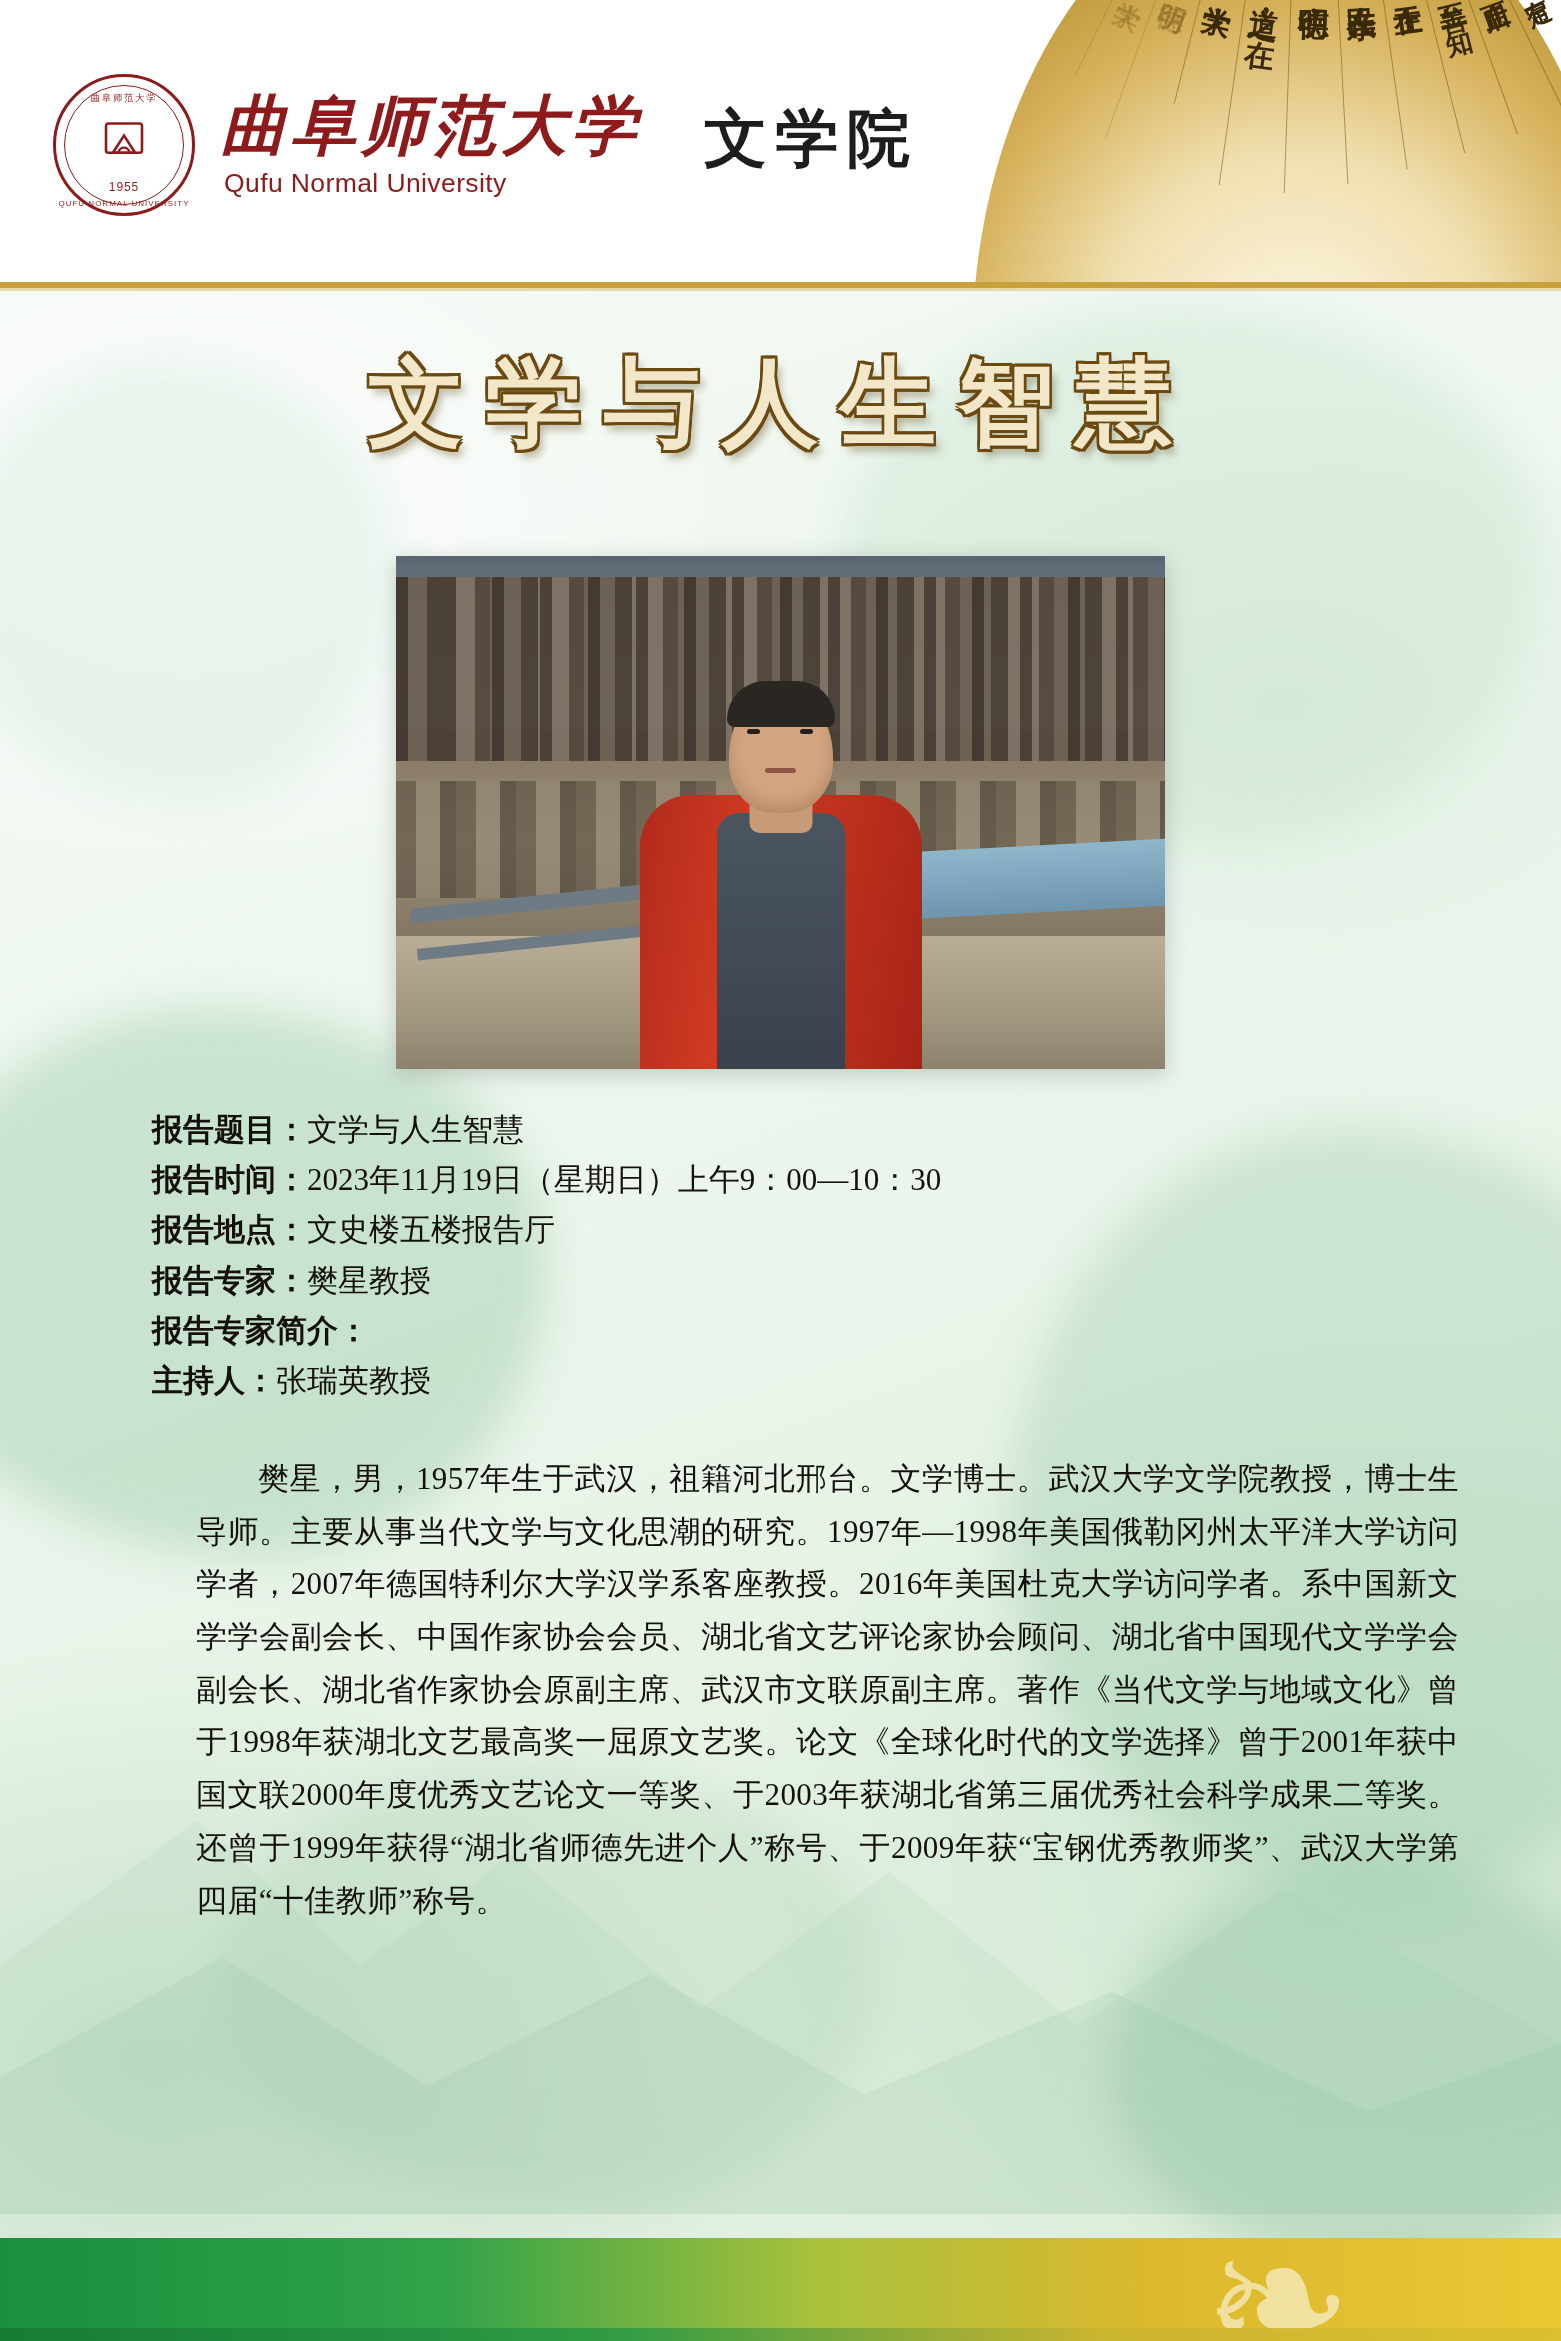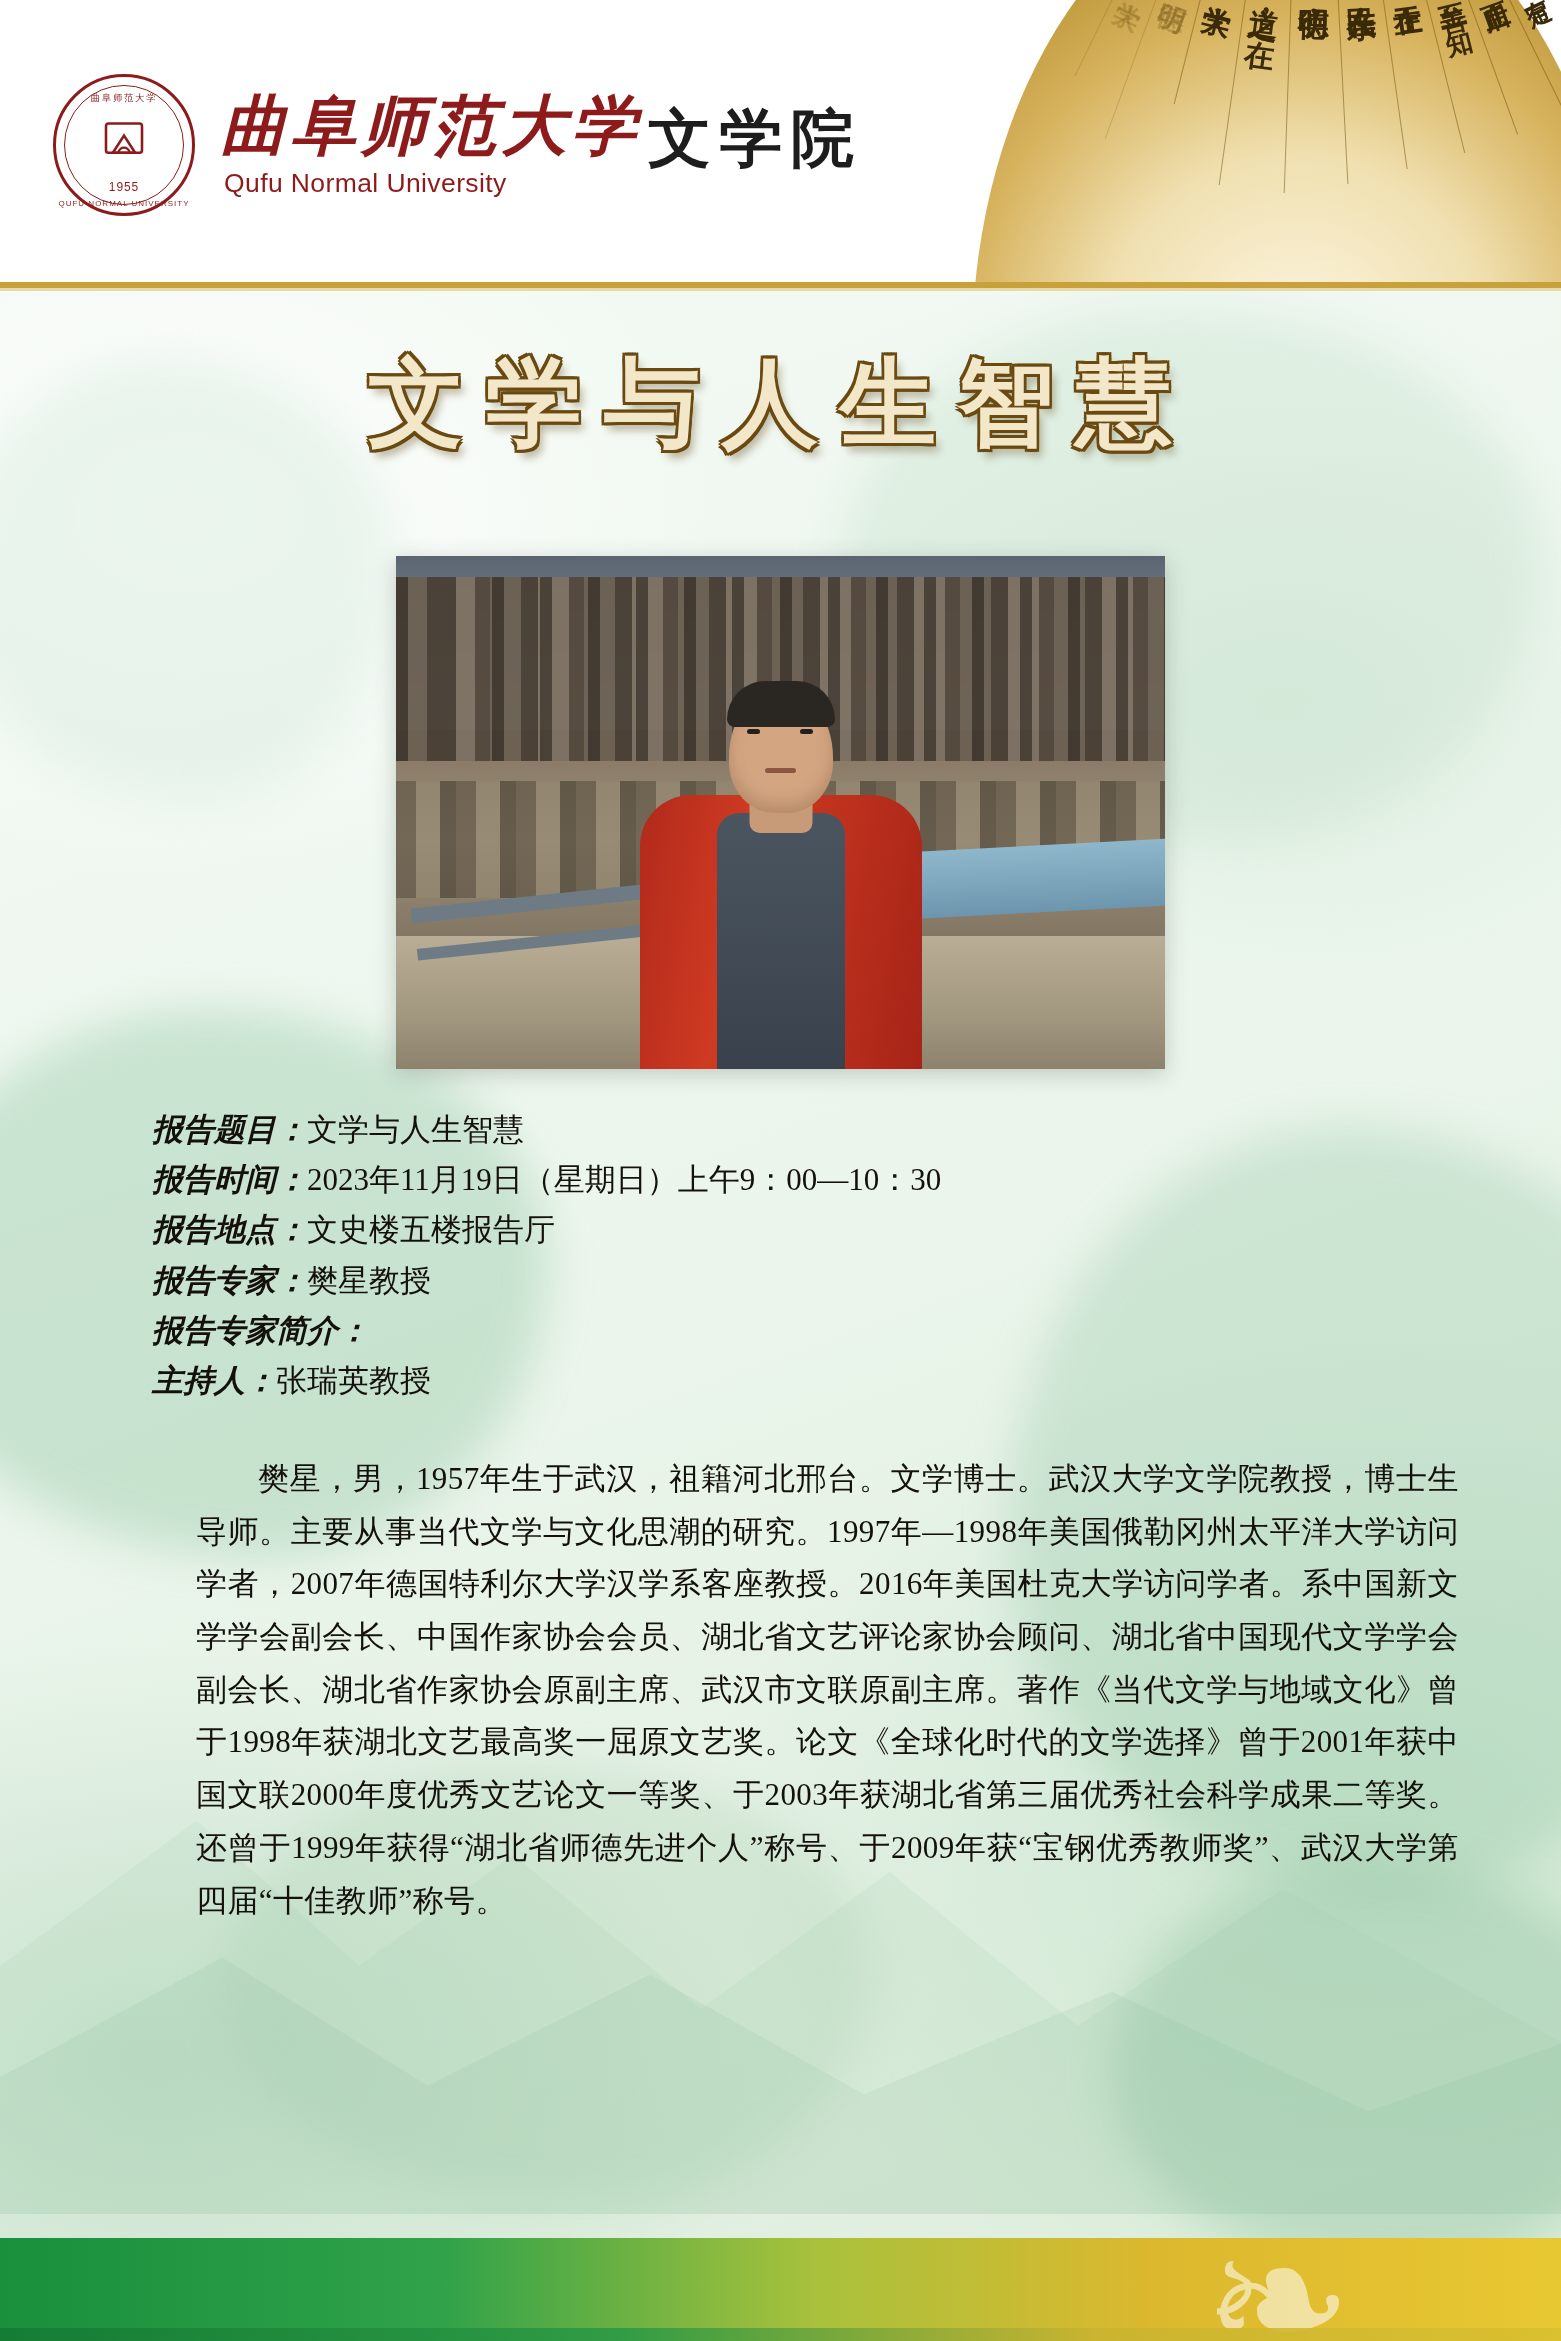--- a/index.html
+++ b/index.html
@@ -121,21 +121,21 @@
   .univ-en {
     position: absolute;
     left: 224px; top: 168px;
     font-size: 26.5px;
     color: #8d1b1b;
     letter-spacing: 0.4px;
     white-space: nowrap;
   }
   .college {
     position: absolute;
-    left: 648px; top: 96px;
+    left: 704px; top: 96px;
     font-family: "Liberation Serif", "DejaVu Serif", serif;
     font-weight: 700;
     font-size: 63px;
     color: #1d1d1d;
     letter-spacing: 8.5px;
     white-space: nowrap;
   }
 
   
   .fan {
@@ -298,21 +298,21 @@
     width: 1265px;
     z-index: 4;
     font-family: "Liberation Serif", "DejaVu Serif", serif;
     color: #14110d;
   }
   .info-line {
     font-size: 31px;
     line-height: 1.62;
     white-space: nowrap;
   }
-  .info-line .lbl { font-weight: 700; font-style: italic; }
+  .info-line .lbl { font-weight: 700; }
   .info-line .val { font-weight: 400; }
 
   .bio {
     position: absolute;
     left: 152px; top: 1453px;
     width: 1263px;
     z-index: 4;
     font-family: "Liberation Serif", "DejaVu Serif", serif;
     font-size: 31px;
     line-height: 1.70;

